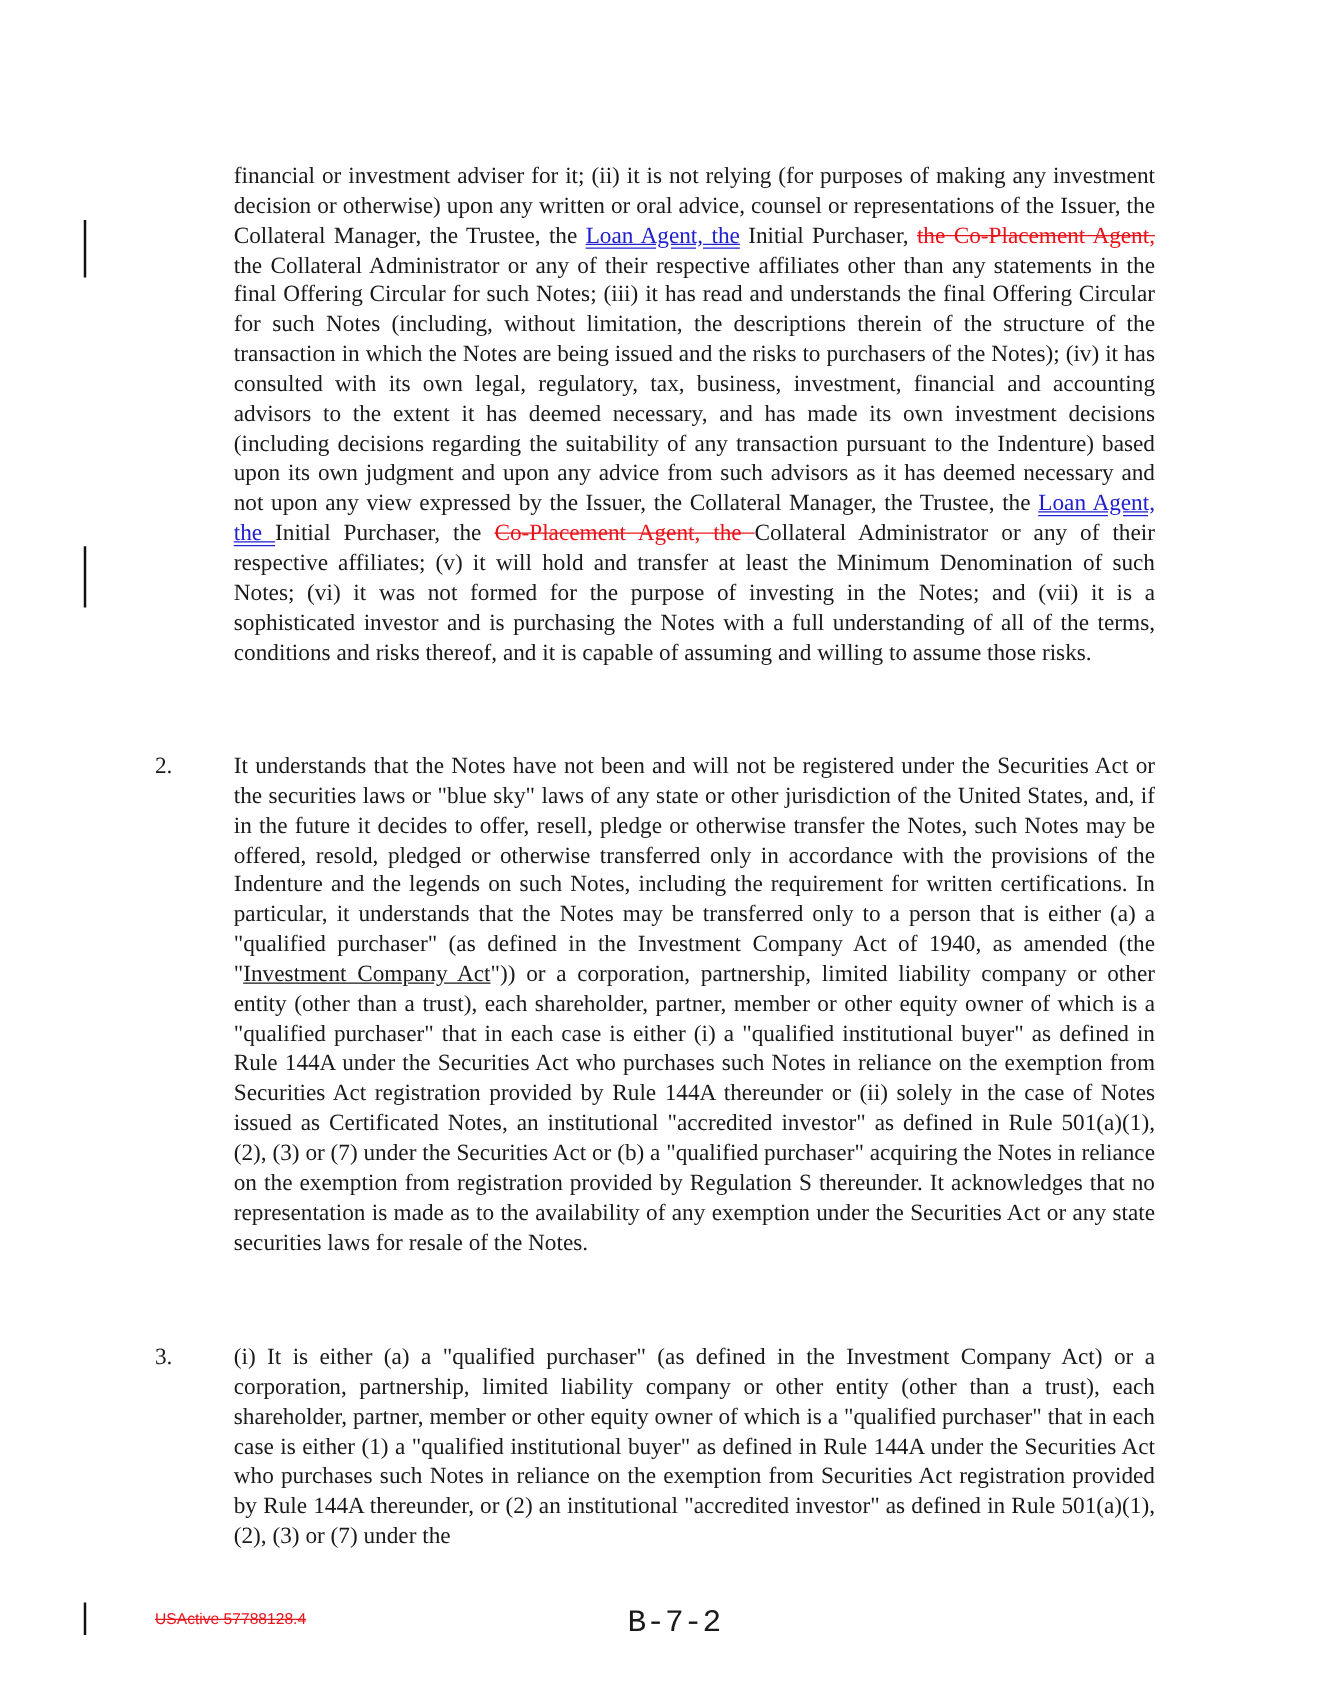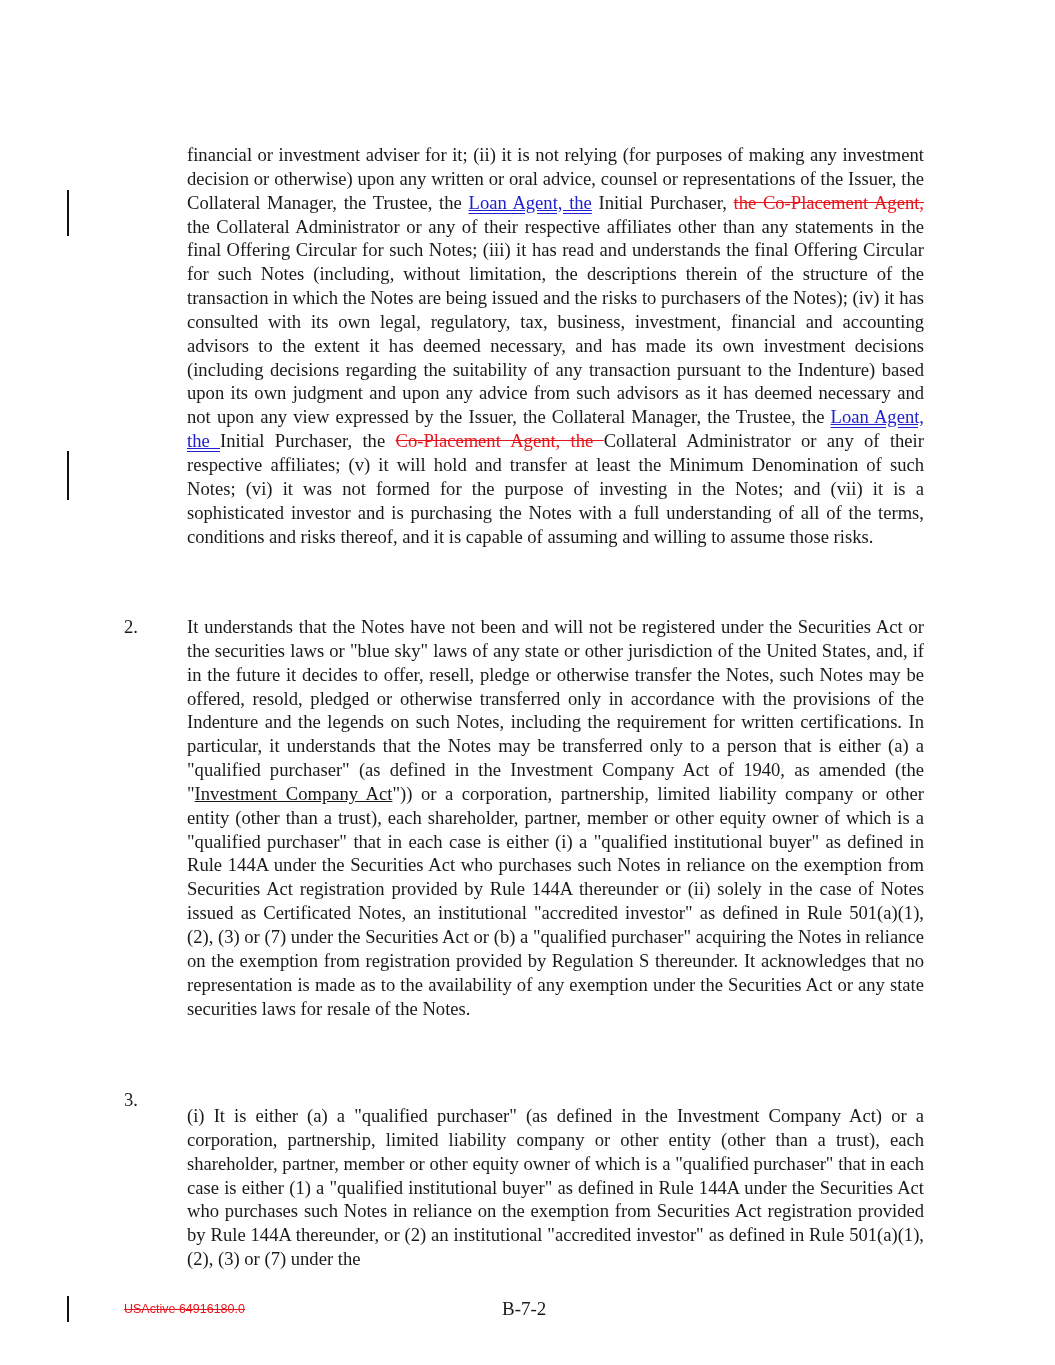--- a/index.html
+++ b/index.html
@@ -1,48 +1,48 @@
 <!DOCTYPE html>
 <html><head>
 <meta charset="utf-8">
 <style>
   html, body { margin: 0; padding: 0; background: #ffffff; }
   body { width: 1055px; height: 1365px; position: relative; overflow: hidden;
          font-family: "Liberation Serif", serif; color: #1a1a1a; }
-  .page { position: absolute; left: 0; top: 18px; width: 1055px; height: 1283px; }
+  .page { position: absolute; left: 0; top: 4px; width: 1055px; height: 1283px; }
   .para { position: absolute; left: 187px; width: 737px; font-size: 18.6px; line-height: 23.85px;
           text-align: justify; }
   .p1 { top: 125px; }
   .num { position: absolute; left: 124px; font-size: 18.6px; line-height: 23.85px; }
   .n2 { top: 597px; }
   .p2 { top: 597px; }
   .n3 { top: 1070px; }
-  .p3 { top: 1070px; margin-top: 16px; }
+  .p3 { top: 1070px; }
   .ins { color: #2020d0; text-decoration: underline double; text-decoration-color: #2020d0; }
   .del { color: #e8141c; text-decoration: line-through; }
   .ul { text-decoration: underline; font-family: Liberation Serif, serif; }
   .bar { position: absolute; left: 67px; width: 2px; background: #111; }
   .b1 { top: 172px; height: 46px; }
   .b2 { top: 433px; height: 49px; }
   .b3 { top: 1278px; height: 26px; }
   .footer-id { position: absolute; left: 124px; top: 1284px; font-family: "Liberation Sans", sans-serif;
                font-size: 12.5px; color: #e8141c; text-decoration: line-through; }
-  .page-num { position: absolute; left: 502px; top: 1280px; font-size: 19px; }
+  .page-num { position: absolute; left: 502px; top: 1280px; font-size: 25px; font-family: Liberation Mono, monospace; }
 </style>
 </head>
 <body>
 
 <div class="page">
   <div class="bar b1"></div>
   <div class="bar b2"></div>
   <div class="bar b3"></div>
 
   <div class="para p1"><span>financial or investment adviser for it; (ii) it is not relying (for purposes of making any investment decision or otherwise) upon any written or oral advice, counsel or representations of the Issuer, the Collateral Manager, the Trustee, the </span><span class="ins">Loan Agent, the</span><span> Initial Purchaser, </span><span class="del">the Co-Placement Agent, </span><span>the Collateral Administrator or any of their respective affiliates other than any statements in the final Offering Circular for such Notes; (iii) it has read and understands the final Offering Circular for such Notes (including, without limitation, the descriptions therein of the structure of the transaction in which the Notes are being issued and the risks to purchasers of the Notes); (iv) it has consulted with its own legal, regulatory, tax, business, investment, financial and accounting advisors to the extent it has deemed necessary, and has made its own investment decisions (including decisions regarding the suitability of any transaction pursuant to the Indenture) based upon its own judgment and upon any advice from such advisors as it has deemed necessary and not upon any view expressed by the Issuer, the Collateral Manager, the Trustee, the </span><span class="ins">Loan Agent, the </span><span>Initial Purchaser, the </span><span class="del">Co-Placement Agent, the </span><span>Collateral Administrator or any of their respective affiliates; (v) it will hold and transfer at least the Minimum Denomination of such Notes; (vi) it was not formed for the purpose of investing in the Notes; and (vii) it is a sophisticated investor and is purchasing the Notes with a full understanding of all of the terms, conditions and risks thereof, and it is capable of assuming and willing to assume those risks.</span></div>
 
   <div class="num n2">2.</div>
   <div class="para p2"><span>It understands that the Notes have not been and will not be registered under the Securities Act or the securities laws or "blue sky" laws of any state or other jurisdiction of the United States, and, if in the future it decides to offer, resell, pledge or otherwise transfer the Notes, such Notes may be offered, resold, pledged or otherwise transferred only in accordance with the provisions of the Indenture and the legends on such Notes, including the requirement for written certifications. In particular, it understands that the Notes may be transferred only to a person that is either (a) a "qualified purchaser" (as defined in the Investment Company Act of 1940, as amended (the "</span><span class="ul">Investment Company Act</span><span>")) or a corporation, partnership, limited liability company or other entity (other than a trust), each shareholder, partner, member or other equity owner of which is a "qualified purchaser" that in each case is either (i) a "qualified institutional buyer" as defined in Rule 144A under the Securities Act who purchases such Notes in reliance on the exemption from Securities Act registration provided by Rule 144A thereunder or (ii) solely in the case of Notes issued as Certificated Notes, an institutional "accredited investor" as defined in Rule 501(a)(1), (2), (3) or (7) under the Securities Act or (b) a "qualified purchaser" acquiring the Notes in reliance on the exemption from registration provided by Regulation S thereunder. It acknowledges that no representation is made as to the availability of any exemption under the Securities Act or any state securities laws for resale of the Notes.</span></div>
 
   <div class="num n3">3.</div>
   <div class="para p3"><span>(i) It is either (a) a "qualified purchaser" (as defined in the Investment Company Act) or a corporation, partnership, limited liability company or other entity (other than a trust), each shareholder, partner, member or other equity owner of which is a "qualified purchaser" that in each case is either (1) a "qualified institutional buyer" as defined in Rule 144A under the Securities Act who purchases such Notes in reliance on the exemption from Securities Act registration provided by Rule 144A thereunder, or (2) an institutional "accredited investor" as defined in Rule 501(a)(1), (2), (3) or (7) under the</span></div>
 
-  <div class="footer-id">USActive 64916180.0</div>
+  <div class="footer-id">USActive 57788128.4</div>
   <div class="page-num">B-7-2</div>
 </div>
 
 </body></html>

